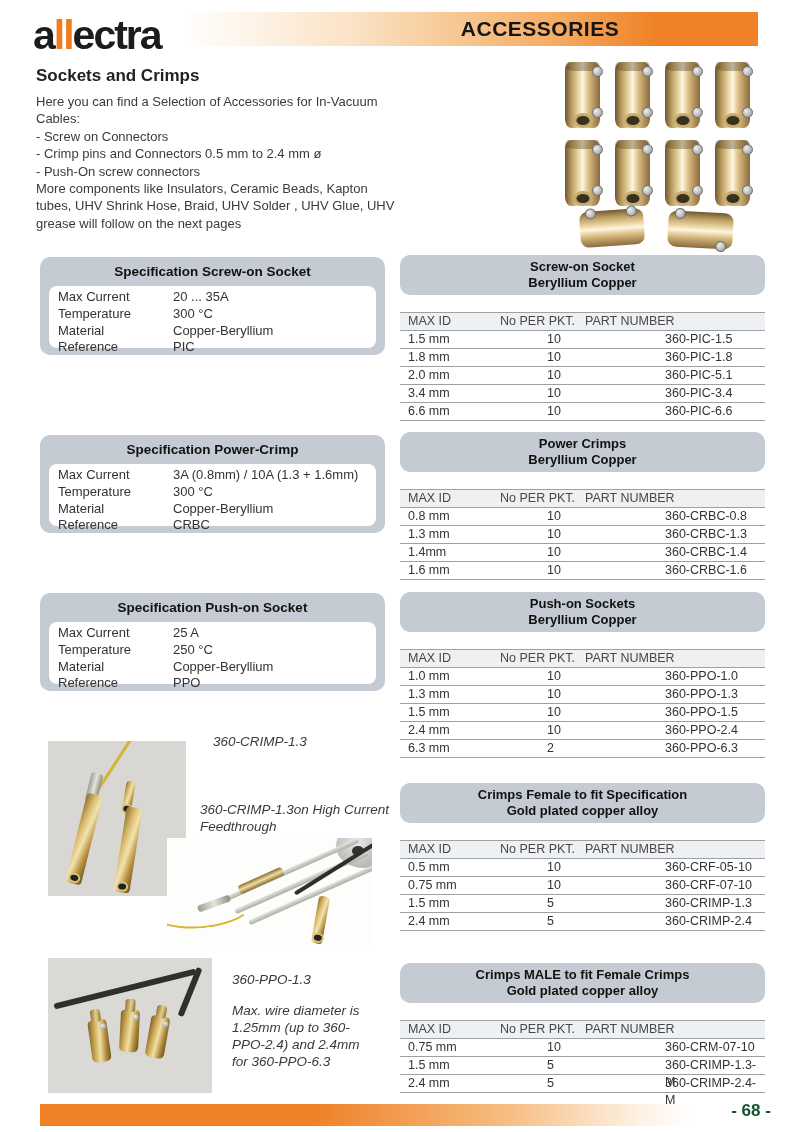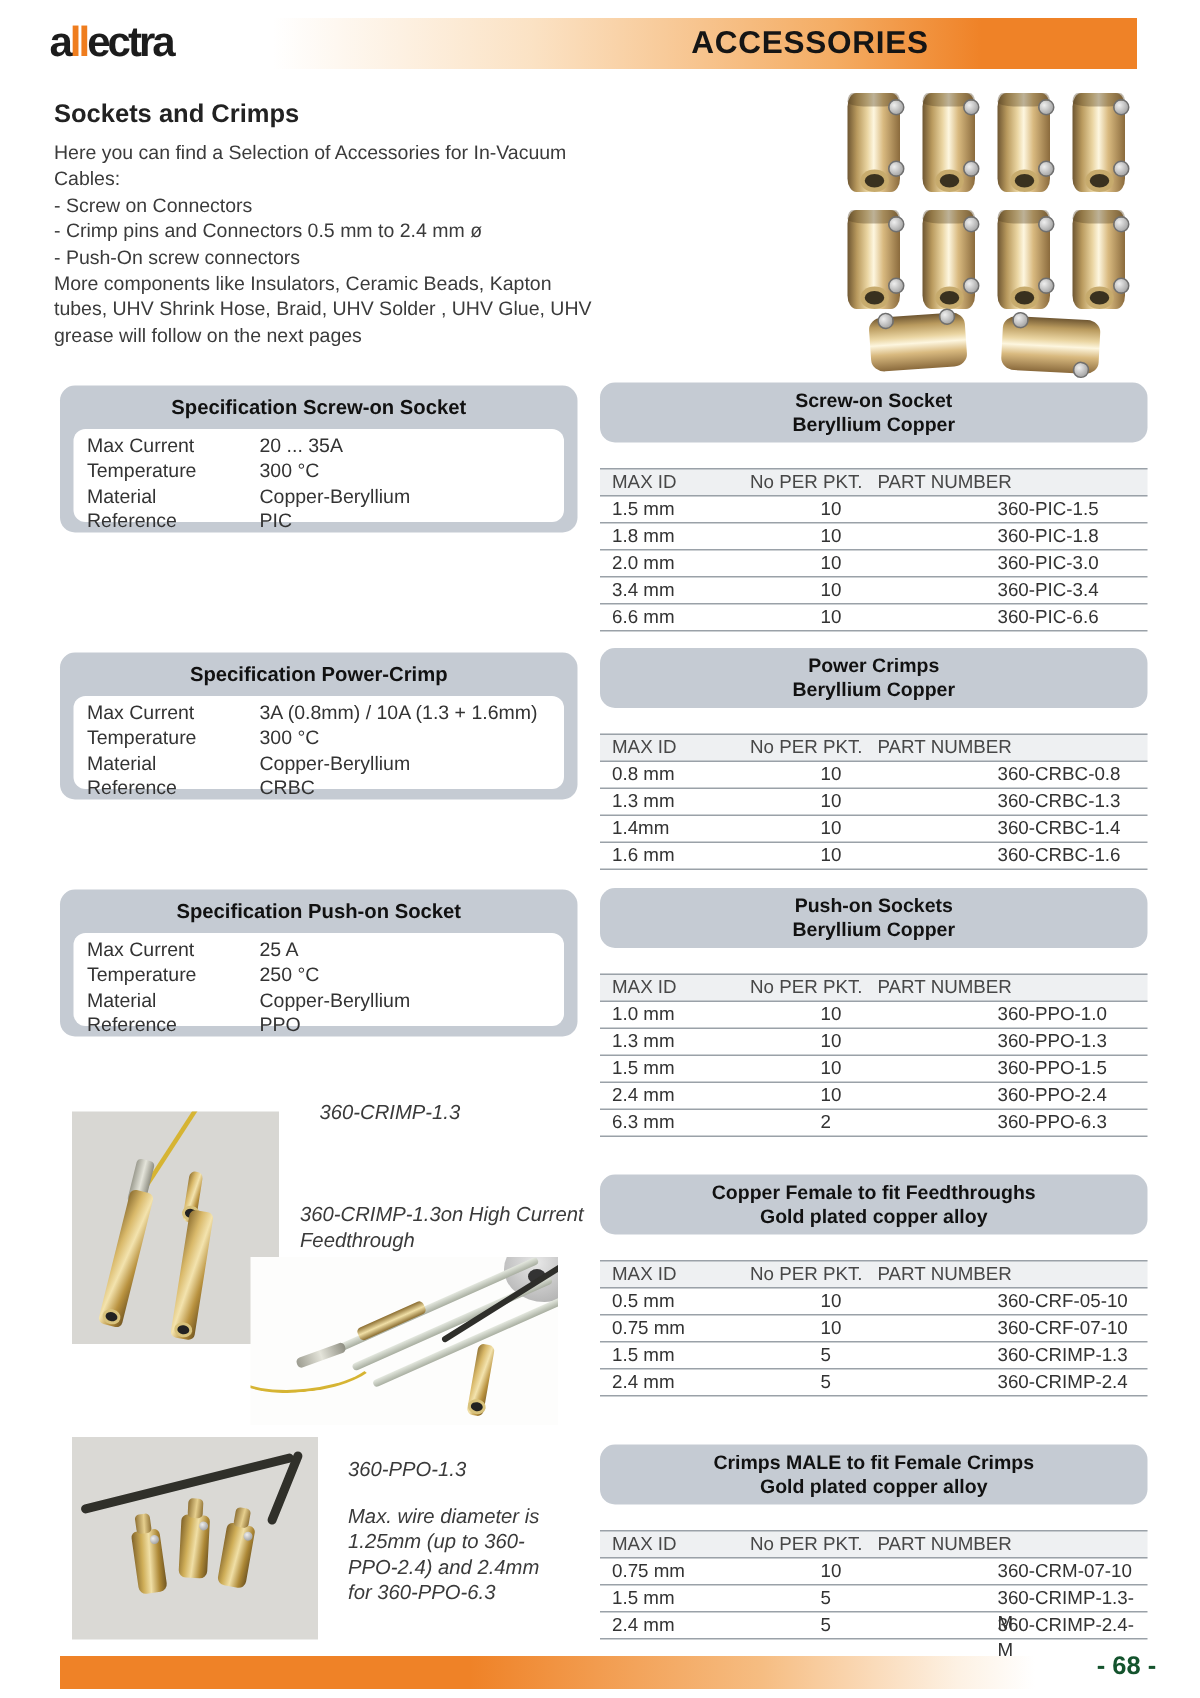--- a/index.html
+++ b/index.html
@@ -1,20 +1,20 @@
 <!DOCTYPE html>
 <html><head>
 <meta charset="utf-8">
 <style>
   html,body{margin:0;padding:0;background:#888;}
   .page{position:relative;width:800px;height:1132px;background:#fff;margin:0 auto;
         font-family:"Liberation Sans",sans-serif;overflow:hidden;}
 
   
-  .logo{position:absolute;left:33px;top:12px;font-size:28px;font-weight:bold;
+  .logo{position:absolute;left:33px;top:12px;font-size:41px;font-weight:bold;
         letter-spacing:-2px;color:#1c1c1c;}
   .logo .ll{color:#ef7d1e;}
   .banner{position:absolute;left:182px;top:12px;width:576px;height:34px;
           background:linear-gradient(to right,#ffffff 0%,#fbe2c4 30%,#f4ac63 65%,#ef8227 82%,#ef8227 100%);}
   .banner-title{position:absolute;left:358px;top:50%;transform:translate(-50%,-50%);
           font-size:21px;font-weight:bold;color:#151515;letter-spacing:.5px;}
 
   
   .heading{position:absolute;left:36px;top:66px;font-size:17px;font-weight:bold;color:#222;}
   .intro{position:absolute;left:36px;top:93px;font-size:13px;color:#3b3b3b;line-height:17.4px;}
@@ -235,21 +235,21 @@
         <span class="c3">360-PIC-1.5</span>
       </div>
     <div class="pt-row">
         <span class="c1">1.8 mm</span>
         <span class="c2">10</span>
         <span class="c3">360-PIC-1.8</span>
       </div>
     <div class="pt-row">
         <span class="c1">2.0 mm</span>
         <span class="c2">10</span>
-        <span class="c3">360-PIC-3.0</span>
+        <span class="c3">360-PIC-5.1</span>
       </div>
     <div class="pt-row">
         <span class="c1">3.4 mm</span>
         <span class="c2">10</span>
         <span class="c3">360-PIC-3.4</span>
       </div>
     <div class="pt-row">
         <span class="c1">6.6 mm</span>
         <span class="c2">10</span>
         <span class="c3">360-PIC-6.6</span>
@@ -320,21 +320,21 @@
       </div>
     <div class="pt-row">
         <span class="c1">6.3 mm</span>
         <span class="c2">2</span>
         <span class="c3">360-PPO-6.3</span>
       </div>
   </div>
 
   <div class="ptable" style="top:783px">
     <div class="pt-title">
-      <div>Copper Female to fit Feedthroughs</div>
+      <div>Crimps Female to fit Specification</div>
       <div>Gold plated copper alloy</div>
     </div>
     <div class="pt-header">
         <span class="c1">MAX ID</span>
         <span class="c2">No PER PKT.</span>
         <span class="c3">PART NUMBER</span>
       </div>
     <div class="pt-row">
         <span class="c1">0.5 mm</span>
         <span class="c2">10</span>

